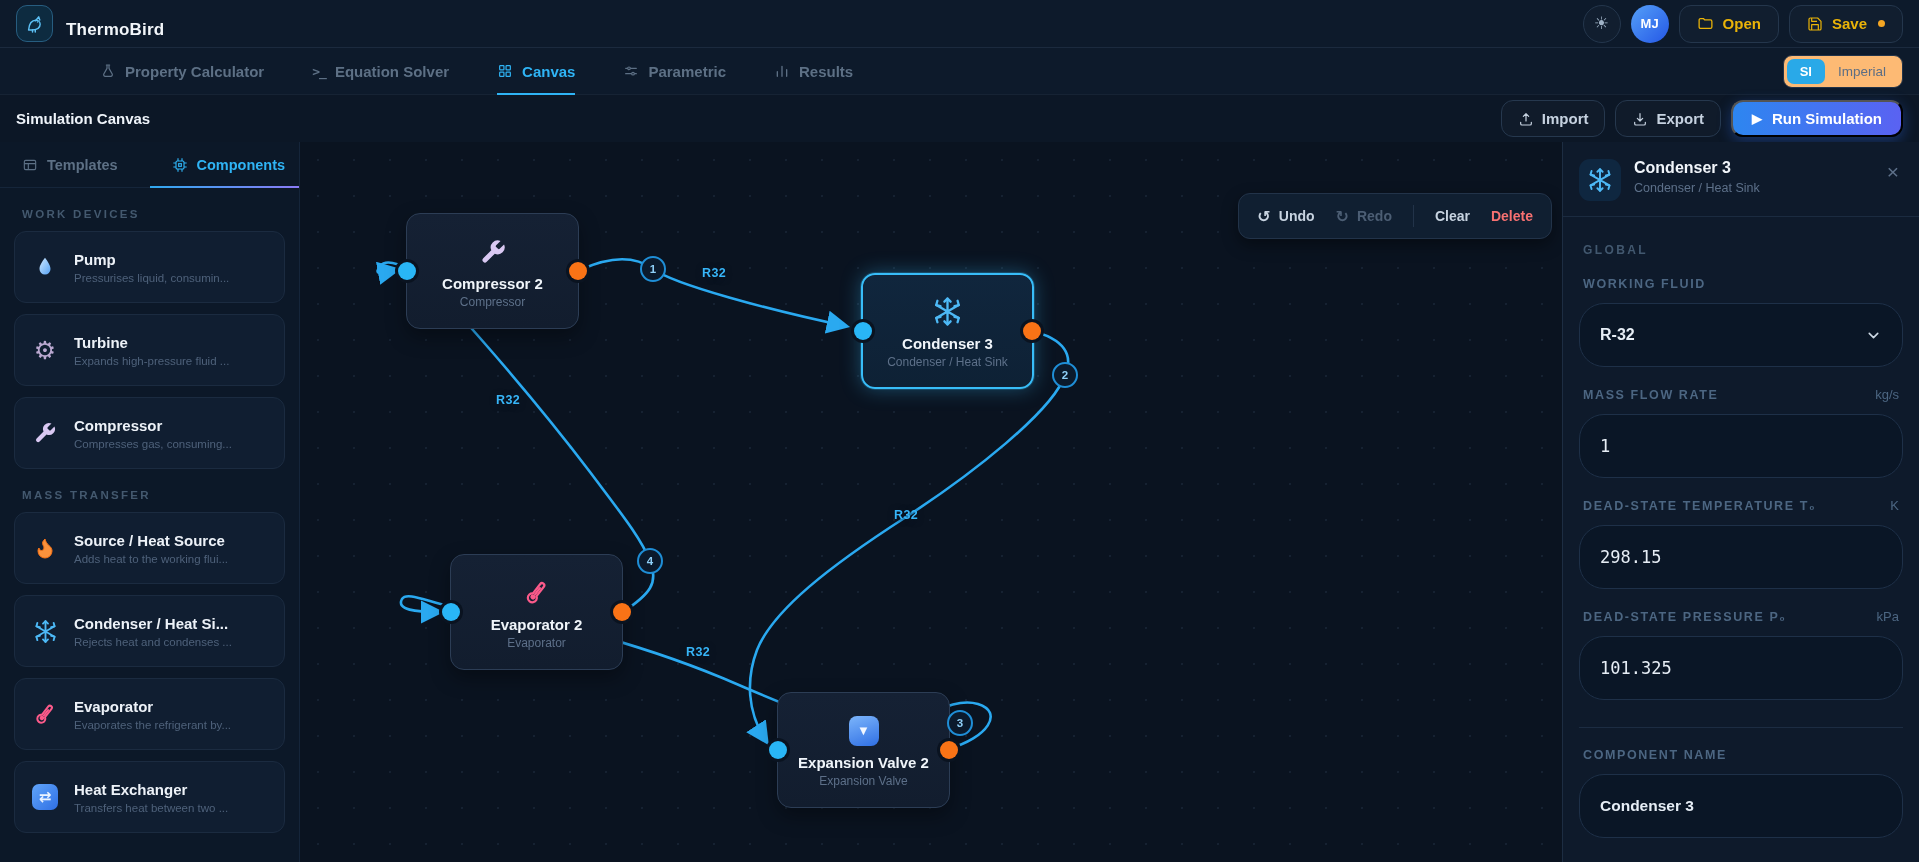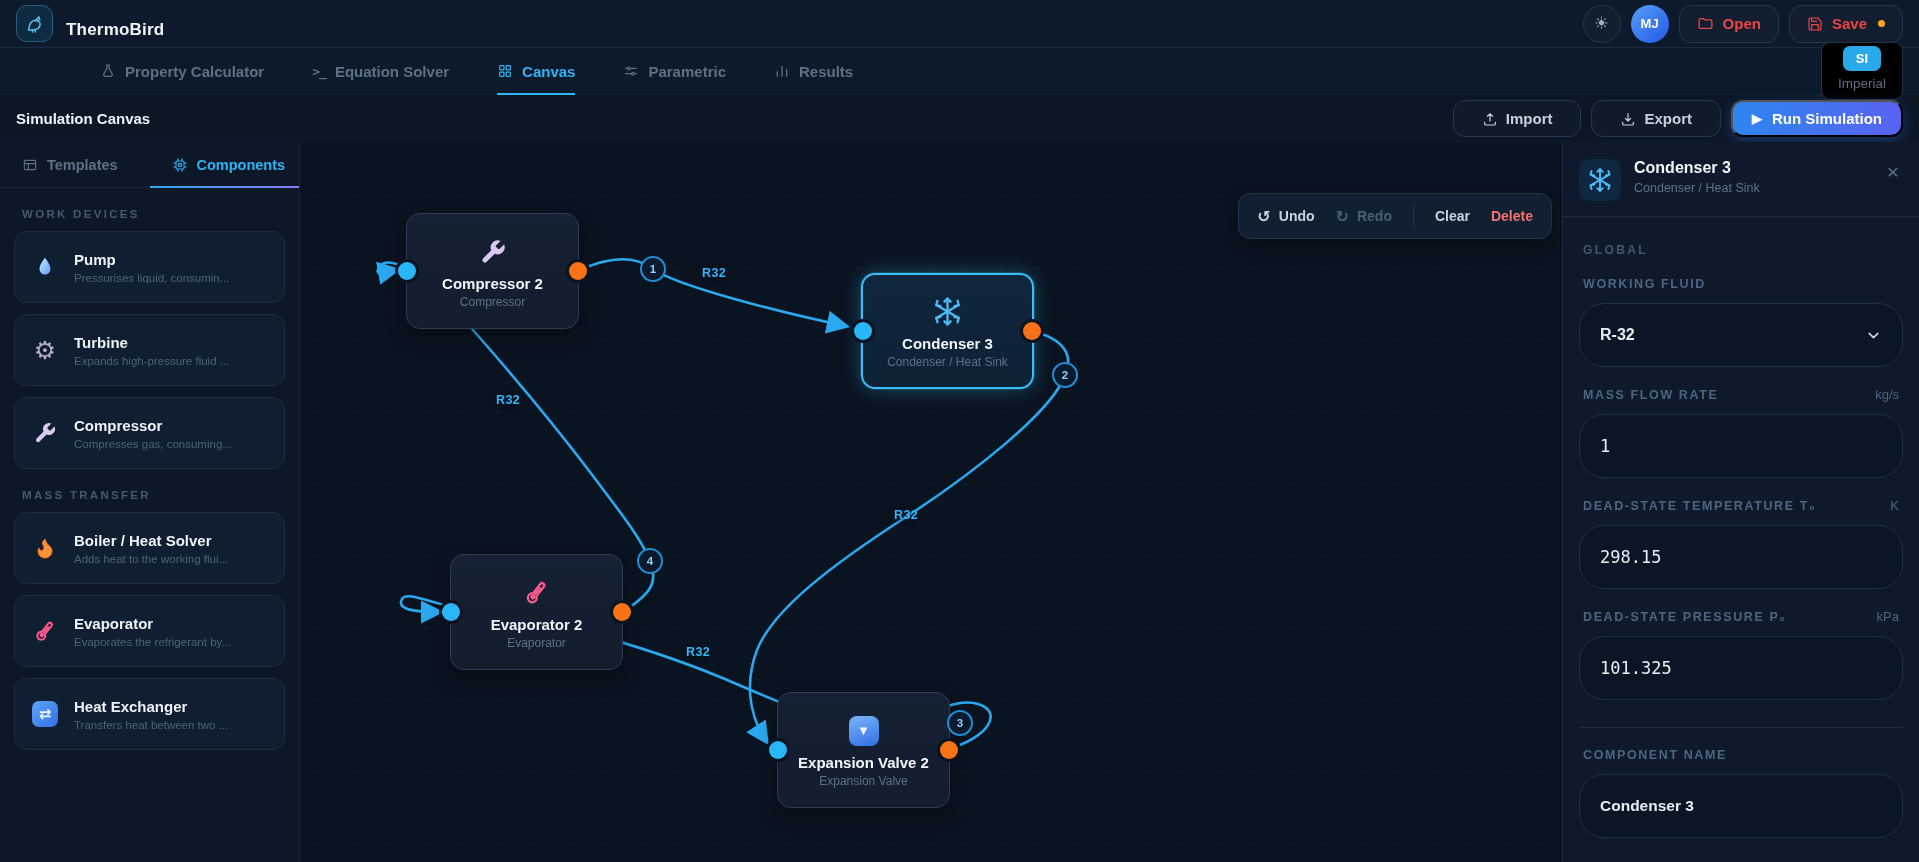--- a/index.html
+++ b/index.html
@@ -7,38 +7,38 @@
   body { background:#0a1422; color:#dbe4ee; font-family:"Liberation Sans","DejaVu Sans",sans-serif; }
   svg { display:block; }
 
   
   .nav { height:48px; background:#0d1a2b; border-bottom:1px solid #1b2a3e; display:flex; align-items:center; padding:0 16px; gap:13px; }
   .logo { width:37px; height:37px; border-radius:11px; background:#0d2b40; border:1px solid #275d80; display:grid; place-items:center; }
   .brand { font-size:17px; font-weight:800; color:#f2f6fa; letter-spacing:.2px;margin-top:12px; }
   .nav-right { margin-left:auto; display:flex; gap:10px; align-items:center; }
   .iconbtn { width:38px; height:38px; border-radius:50%; border:1px solid #24364c; display:grid; place-items:center; color:#9fb2c6; background:rgba(255,255,255,.02); font-size:17px; cursor:pointer; }
   .avatar { width:38px; height:38px; border-radius:50%; background:linear-gradient(135deg,#55a0f8,#2457e6); display:grid; place-items:center; font-weight:700; font-size:13px; color:#fff; cursor:pointer; }
-  .ghostbtn { height:38px; padding:0 17px; border-radius:12px; border:1px solid #24364c; background:rgba(255,255,255,.02); color:#ef4444; font-size:15px; font-weight:600; display:flex; align-items:center; gap:9px; cursor:pointer; }
+  .ghostbtn { height:38px; padding:0 17px; border-radius:12px; border:1px solid #24364c; background:rgba(255,255,255,.02); color:#eab308; font-size:15px; font-weight:600; display:flex; align-items:center; gap:9px; cursor:pointer; }
   .dot { width:7px; height:7px; border-radius:50%; background:#f5a623; margin-left:2px; }
 
   
   .tabs { height:47px; background:#0d1a2b; border-bottom:1px solid #162334; display:flex; align-items:stretch; padding:0 16px 0 100px; gap:48px; }
   .tab { display:flex; align-items:center; gap:9px; color:#5d7085; font-size:15px; font-weight:600; position:relative; cursor:pointer; white-space:nowrap; }
   .tab.active { color:#2fb4f5; }
   .tab.active::after { content:""; position:absolute; left:0; right:0; bottom:-1px; height:2px; background:#2fb4f5; }
   .term { font-family:"DejaVu Sans Mono",monospace; font-size:13px; font-weight:700; letter-spacing:-1px; }
-  .units { margin-left:auto; align-self:center; display:flex; align-items:center; background:#000000; border:1px solid #223349; border-radius:9px; padding:3px;flex-direction:column; }
+  .units { margin-left:auto; align-self:center; display:flex; align-items:center; background:#fdba74; border:1px solid #223349; border-radius:9px; padding:3px; }
   .units .si { background:#29a9e8; color:#fff; font-weight:700; font-size:13px; padding:5px 13px; border-radius:7px; cursor:pointer; }
   .units .imp { color:#5c6e84; font-size:13.5px; padding:5px 13px; cursor:pointer; }
 
   
   .chead { height:47px; background:#0c1726; display:flex; align-items:center; padding:0 16px; }
   .chead h1 { font-size:15px; font-weight:700; color:#eef3f9; }
   .chead-right { margin-left:auto; display:flex; gap:10px; }
-  .hbtn { height:37px; padding:0 28px; border-radius:12px; border:1px solid #26384e; background:rgba(255,255,255,.02); color:#c6d2e0; font-size:15px; font-weight:600; display:flex; align-items:center; gap:8px; cursor:pointer; }
+  .hbtn { height:37px; padding:0 16px; border-radius:12px; border:1px solid #26384e; background:rgba(255,255,255,.02); color:#c6d2e0; font-size:15px; font-weight:600; display:flex; align-items:center; gap:8px; cursor:pointer; }
   .runbtn { height:37px; padding:0 19px; border-radius:12px; background:linear-gradient(90deg,#2d86f0,#5a62f2); color:#fff; font-weight:700; font-size:15px; display:flex; align-items:center; gap:10px; cursor:pointer; box-shadow:0 4px 14px rgba(45,110,240,.35); }
   .runbtn .play { font-size:13px; }
 
   
   .main { position:relative; height:720px; }
 
   
   .sbar { position:absolute; left:0; top:0; bottom:0; width:300px; background:#0c1828; border-right:1px solid #15253a; overflow:hidden; }
   .stabs { height:46px; display:flex; border-bottom:1px solid #15253a; }
   .stab { display:flex; align-items:center; gap:9px; font-size:14.5px; font-weight:700; color:#5d7085; padding-left:22px; position:relative; width:50%; cursor:pointer; }
@@ -328,22 +328,33 @@
 
     <div class="seclabel">MASS TRANSFER</div>
 
     <div class="card">
       <span class="cicon">
           <svg width="24" height="24">
             <use href="#i-flame"></use>
           </svg>
         </span>
       <div class="ctxt">
-          <div class="ct">Boiler / Heat Solver</div>
+          <div class="ct">Source / Heat Source</div>
           <div class="cd">Adds heat to the working flui...</div>
+        </div>
+    </div>
+    <div class="card">
+      <span class="cicon">
+          <svg width="25" height="25">
+            <use href="#i-snow"></use>
+          </svg>
+        </span>
+      <div class="ctxt">
+          <div class="ct">Condenser / Heat Si...</div>
+          <div class="cd">Rejects heat and condenses ...</div>
         </div>
     </div>
     <div class="card">
       <span class="cicon">
           <svg width="24" height="24" style="transform:rotate(38deg)">
             <use href="#i-thermo"></use>
           </svg>
         </span>
       <div class="ctxt">
           <div class="ct">Evaporator</div>

